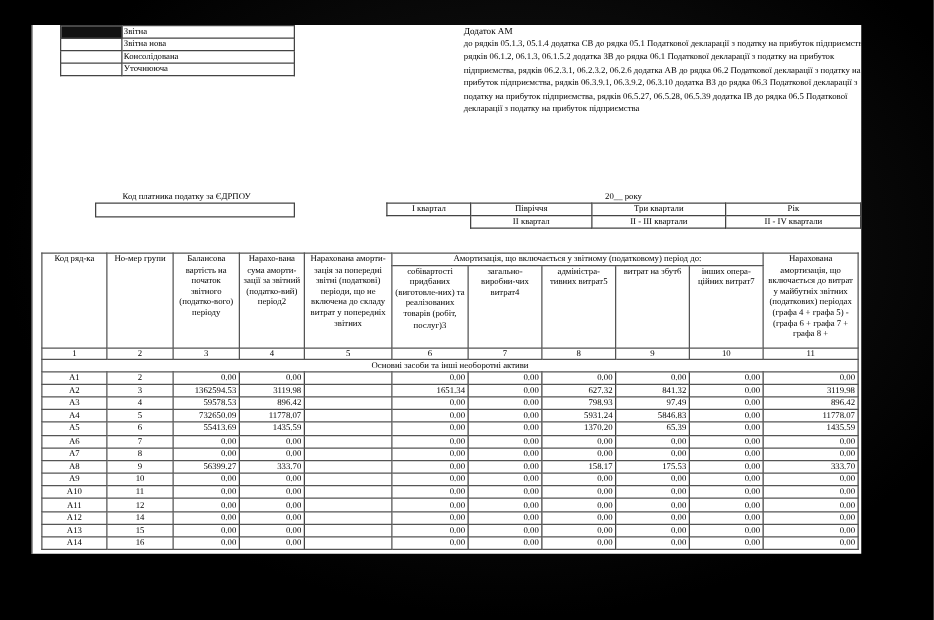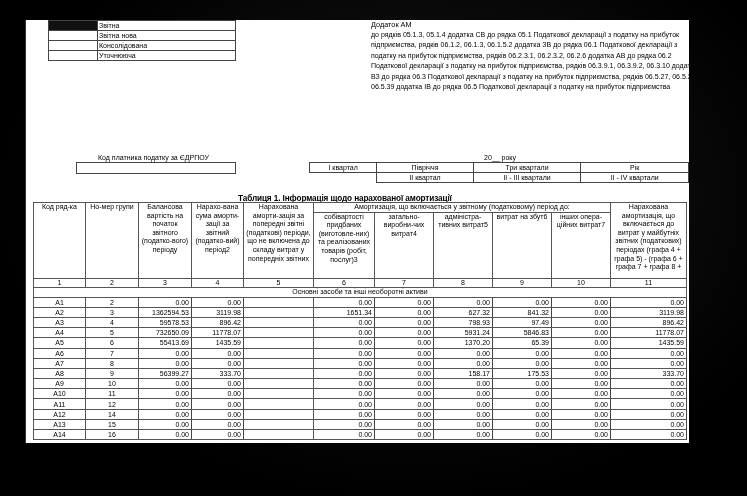--- a/index.html
+++ b/index.html
@@ -3,21 +3,21 @@
 <meta charset="utf-8">
 <style>
   html, body { margin:0; padding:0; }
   body {
     width:747px; height:496px; overflow:hidden; position:relative;
     background: radial-gradient(ellipse at 55% 40%, #1a1a1a 0%, #000 70%);
     font-family: "Liberation Sans", sans-serif; color:#000;
   }
   .page {
     position:absolute; left:25px; top:20px; width:663px; height:423px;
-    background:#fff; overflow:hidden; border-left:1px solid #333;
+    background:#fff; overflow:hidden; border-left:1px solid #333;font-family:Liberation Serif, serif;
   }
   .abs { position:absolute; }
   .t { font-size:7px; line-height:9px; white-space:nowrap; }
 
   
   .rtype { left:22px; top:0px; width:188px; border-collapse:collapse; }
   .rtype td { border:1px solid #444; height:9px; padding:0 1px; font-size:7px; line-height:9px; }
   .rtype td.mark { width:48px; padding:0; }
   .rtype td.mark.filled { background:#111; }
 
@@ -89,21 +89,20 @@
     </tr>
     <tr>
       <td class="empty"></td>
       <td>ІІ квартал</td>
       <td>ІІ - ІІІ квартали</td>
       <td>ІІ - ІV квартали</td>
     </tr>
   </tbody>
     </table>
 
-  <div class="abs tbl-title t">Таблиця 1. Інформація щодо нарахованої амортизації</div>
 
   <table class="main">
     <colgroup>
       <col style="width:52px">
         <col style="width:53px">
         <col style="width:53px">
         <col style="width:52px">
       <col style="width:70px">
         <col style="width:61px">
         <col style="width:59px">

